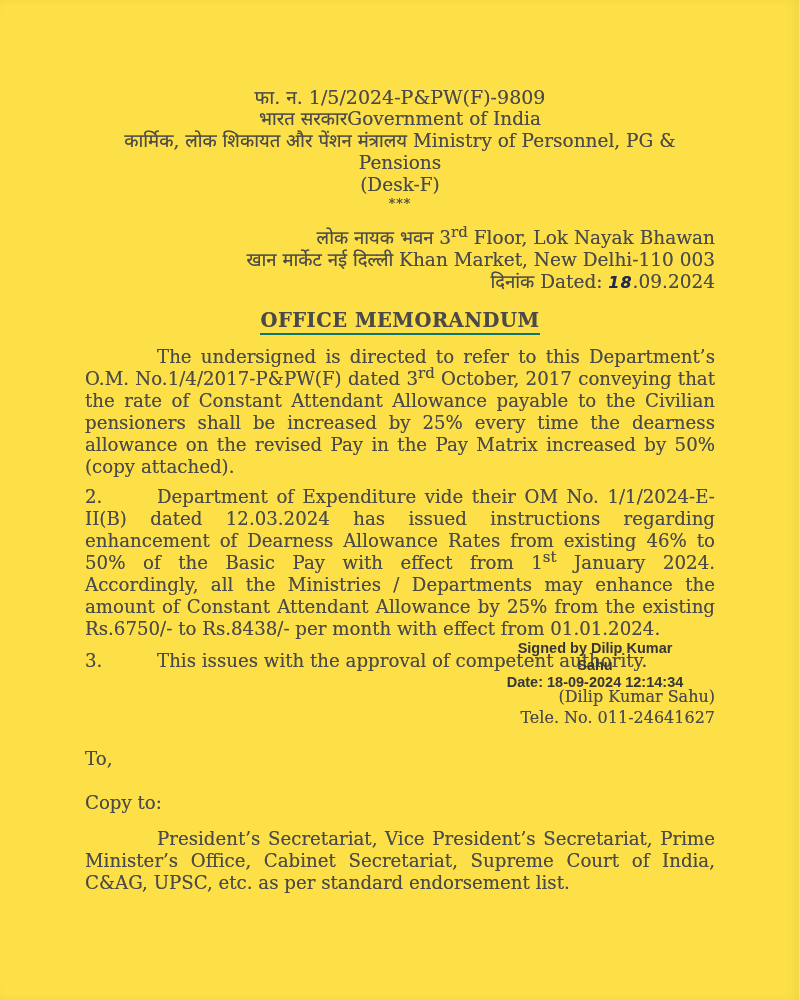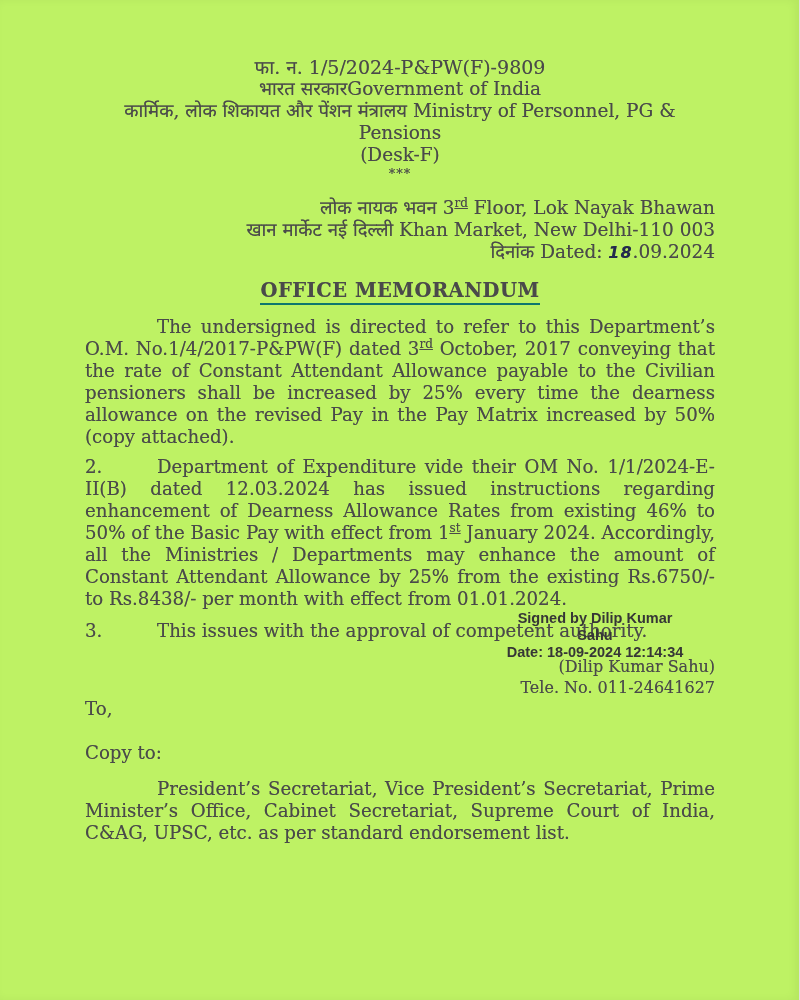--- a/index.html
+++ b/index.html
@@ -1,34 +1,34 @@
 <!DOCTYPE html>
 <html><head>
 <meta charset="utf-8">
 <style>
   html,body{margin:0;padding:0;background:#e9e9e9;}
   .page{
     position:relative;
     width:800px;height:1000px;
     margin:0 auto;
-    background:#bef264;
+    background:#fde047;
     overflow:hidden;
     box-shadow:inset -4px 0 8px rgba(0,0,0,0.05);
     border-right:1px solid #e0e0e0;
     font-family:"DejaVu Serif","Liberation Serif",serif;
     color:#4a4a4a;
     box-sizing:border-box;
-    padding:56px 84px 0 85px;
+    padding:86px 84px 0 85px;
   }
   .page *{box-sizing:border-box;}
   .scan-text{text-shadow:0 0 0.5px rgba(74,74,74,0.55);}
   .hdr{ text-align:center; line-height:22px; font-size:18.5px;}
   .hdr .file-no{font-size:19px;}
   .hdr .stars{font-size:13px; line-height:16px; letter-spacing:1px;}
-  sup{font-size:12px; vertical-align:super; line-height:0;text-decoration:underline;}
+  sup{font-size:15px; vertical-align:super; line-height:0;}
   .addr{ text-align:right; line-height:22px; font-size:18.5px; margin-top:15px;}
   .handwritten{
     font-family:"DejaVu Sans",sans-serif;
     font-weight:bold; font-style:italic;
     color:#232a4d; font-size:16px; letter-spacing:1px;
   }
   .om-title{ text-align:center; margin-top:16px; font-size:19.5px; line-height:22px;}
   .om-title span{
     font-weight:bold; letter-spacing:0.5px;
     border-bottom:2px solid #0f766e; padding-bottom:1px;
@@ -42,21 +42,21 @@
   .p2{margin-top:8px;}
   .p3{margin-top:10px; position:relative;}
   .pnum{display:inline-block; width:72px; text-indent:0;}
   .sig-overlay{
     position:absolute; left:390px; top:-10px; width:240px;
     font-family:"Liberation Sans","DejaVu Sans",sans-serif;
     font-weight:bold; font-size:14.5px; line-height:17px;
     color:#363636; text-align:center; z-index:2; text-shadow:none;
   }
   .signatory{ text-align:right; line-height:21px; font-size:16px; margin-top:14px;}
-  .to-block{margin-top:0;}
+  .to-block{margin-top:20px;}
   .to-label{font-size:18.2px; line-height:22px;}
   .to-text{text-indent:72px; margin-top:0;}
   .copy-label{margin-top:22px; font-size:18.2px; line-height:22px;}
   .final{margin-top:14px; text-indent:72px;}
 </style>
 </head>
 <body>
 
 <div class="page scan-text">
 

